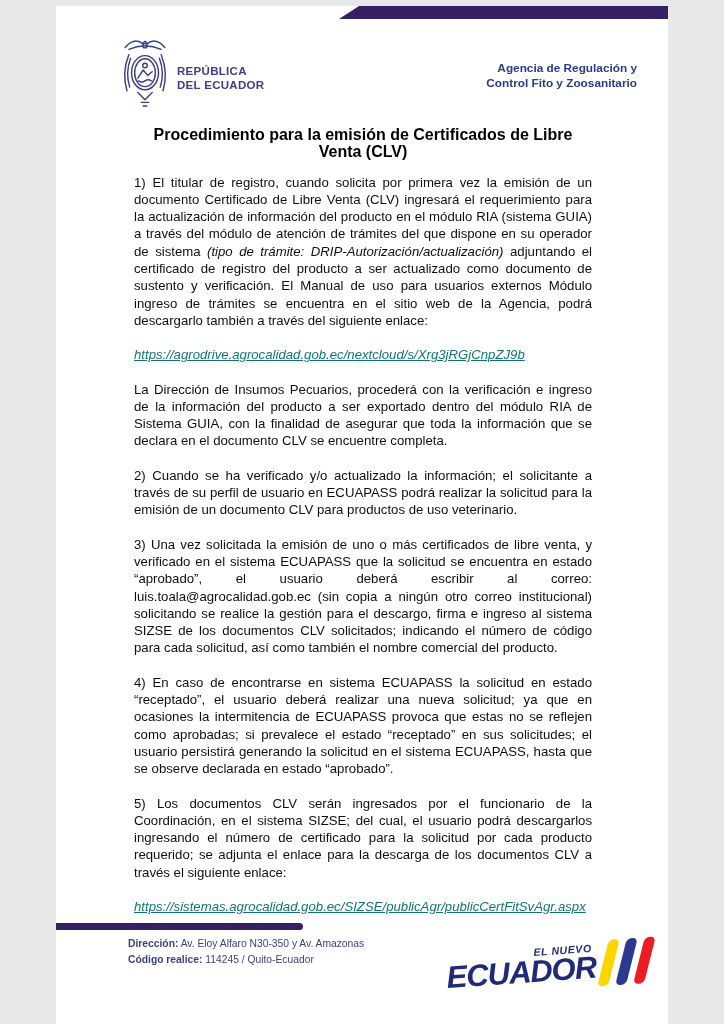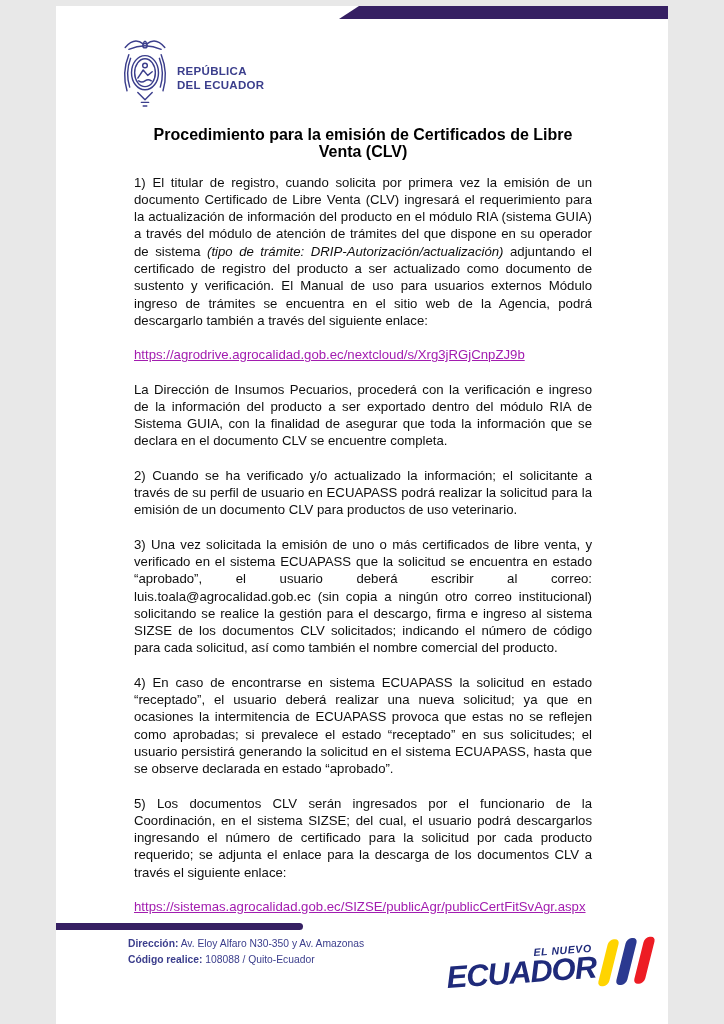--- a/index.html
+++ b/index.html
@@ -35,21 +35,21 @@
   }
   .doc-title {
     text-align:center; font-weight:bold; font-size:16px; color:#000;
     margin-bottom:13px;
   }
   .doc-body p { margin-bottom:17px; }
   p.gap-lg { margin-top:8px; }
   .doc-body em { font-style:italic; }
   .link-line { text-align:left; }
   a.doc-link {
-    color:#a21caf; text-decoration:underline; cursor:pointer; word-break:break-all;
+    color:#0f766e; text-decoration:underline; cursor:pointer; word-break:break-all;font-style:italic;
   }
 
   
   .footer-bar {
     position:absolute; left:0; top:917px; width:247px; height:7px;
     background:#362063; border-radius:0 8px 8px 0;
   }
   .contact {
     position:absolute; left:38px; top:930px;
     color:#3b3e8c; font-size:10.3px; line-height:15.8px;
@@ -100,20 +100,24 @@
       <path d="M26 77 L34 77"></path>
       <path d="M28 81 L32 81"></path>
     </g>
   </svg>
 
   <div class="logo-text">
     <div>REPÚBLICA</div>
     <div>DEL ECUADOR</div>
   </div>
 
+  <div class="agency">
+    <div>Agencia de Regulación y</div>
+    <div>Control Fito y Zoosanitario</div>
+  </div>
 
   <main class="doc-body">
     <h1 class="doc-title">Procedimiento para la emisión de Certificados de Libre Venta (CLV)</h1>
 
     <p><span>1) El titular de registro, cuando solicita por primera vez la emisión de un documento Certificado de Libre Venta (CLV) ingresará el requerimiento para la actualización de información del producto en el módulo RIA (sistema GUIA) a través del módulo de atención de trámites del que dispone en su operador de sistema </span><em>(tipo de trámite: DRIP-Autorización/actualización)</em><span> adjuntando el certificado de registro del producto a ser actualizado como documento de sustento y verificación. El Manual de uso para usuarios externos Módulo ingreso de trámites se encuentra en el sitio web de la Agencia, podrá descargarlo también a través del siguiente enlace:</span></p>
 
     <p class="link-line"><a class="doc-link">https://agrodrive.agrocalidad.gob.ec/nextcloud/s/Xrg3jRGjCnpZJ9b</a></p>
 
     <p>La Dirección de Insumos Pecuarios,  procederá con la verificación e ingreso de la información del producto a ser exportado dentro del módulo RIA de Sistema GUIA, con la finalidad de asegurar que toda la información que se declara en el documento CLV se encuentre completa.</p>
 
@@ -125,21 +129,21 @@
 
     <p>5) Los documentos CLV serán ingresados por el funcionario de la Coordinación, en el sistema SIZSE; del cual, el usuario podrá descargarlos ingresando el número de certificado para la solicitud por cada producto requerido; se adjunta el enlace para la descarga de los documentos CLV a través el siguiente enlace:</p>
 
     <p class="link-line"><a class="doc-link">https://sistemas.agrocalidad.gob.ec/SIZSE/publicAgr/publicCertFitSvAgr.aspx</a></p>
   </main>
 
   <div class="footer-bar"></div>
 
   <div class="contact">
     <div class="c-line"><span class="c-label">Dirección:</span> <span>Av. Eloy Alfaro N30-350 y Av. Amazonas</span></div>
-    <div class="c-line"><span class="c-label">Código realice:</span> <span>108088 / Quito-Ecuador</span></div>
+    <div class="c-line"><span class="c-label">Código realice:</span> <span>114245 / Quito-Ecuador</span></div>
   </div>
 
   <div class="brand">
     <div class="brand-words">
       <span class="brand-top">EL NUEVO</span>
       <span class="brand-main">ECUADOR</span>
     </div>
     <div class="stripes">
       <i class="st y"></i>
       <i class="st b"></i>

